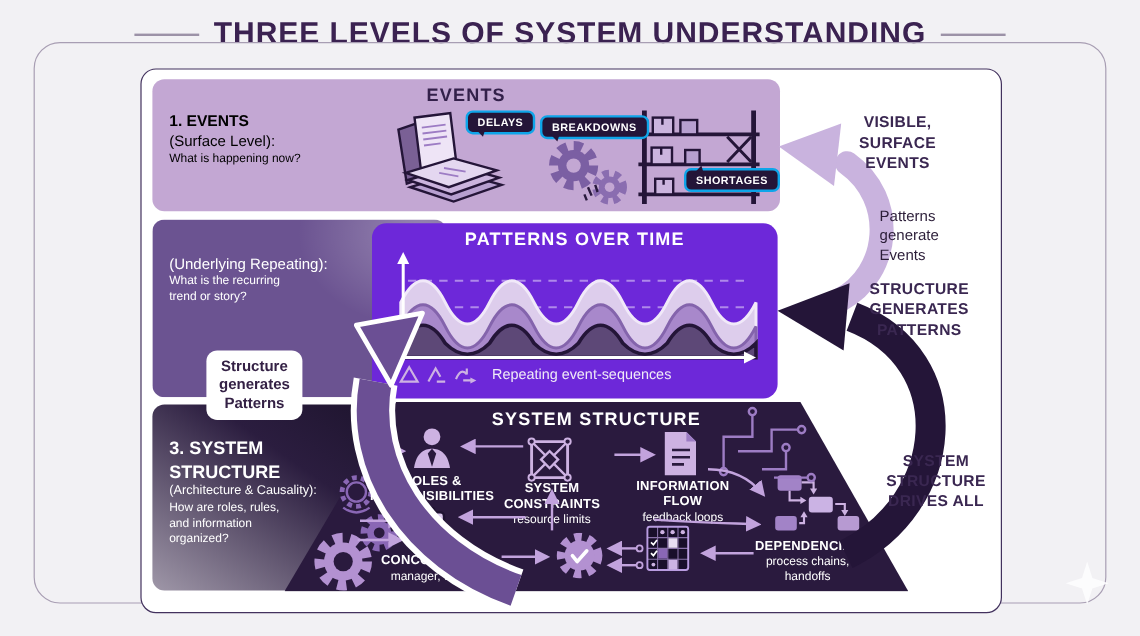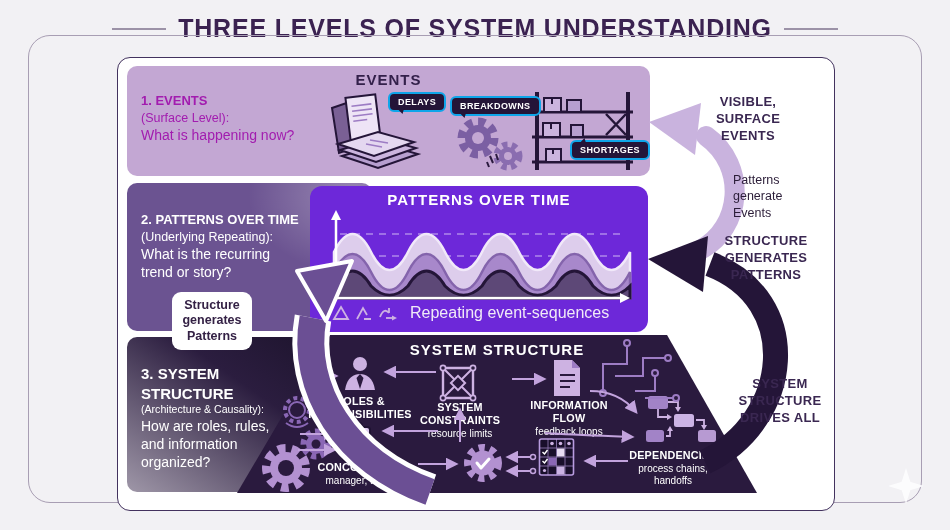--- a/index.html
+++ b/index.html
@@ -26,22 +26,22 @@
   .trapezoid{left:237px;top:335px;width:520px;height:158px;background:#2a1a3e;z-index:2;
      clip-path:polygon(17.9% 0,82.7% 0,100% 100%,0 100%);}
 
   .panel-heading{font-weight:bold;text-align:center;letter-spacing:1px;}
   .h-dark{color:#33204a;font-size:15px;}
   .h-light{color:#ffffff;font-size:15px;}
 
   .lvl-label{line-height:1.3;z-index:3;}
   .lvl-label .t{font-weight:bold;font-size:13px;}
   .lvl-label .s{font-size:12.5px;}
-  .lvl-label .q{font-size:14px;}
-  .ink-dark{color:#a21caf;}
+  .lvl-label .q{font-size:10px;}
+  .ink-dark{color:#000000;}
   .ink-white{color:#ffffff;}
 
   
   .badge{position:absolute;background:#241538;color:#fff;font-weight:bold;font-size:9px;letter-spacing:.4px;
      padding:3px 8px;border:2px solid #0ea5e9;border-radius:6px;z-index:4;white-space:nowrap;}
   .badge.tail-b::after{content:"";position:absolute;left:7px;bottom:-9px;width:0;height:0;
      border:5px solid transparent;border-top:8px solid #241538;transform:skewX(18deg);}
   .badge.tail-t::before{content:"";position:absolute;left:7px;top:-9px;width:0;height:0;
      border:5px solid transparent;border-bottom:8px solid #241538;transform:skewX(-18deg);}
 
@@ -54,21 +54,21 @@
   .node-label{z-index:3;text-align:center;color:#ffffff;line-height:1.22;}
   .node-label .nt{font-weight:bold;font-size:10.8px;letter-spacing:.2px;}
   .node-label .ns{font-size:10px;margin-top:1px;}
 
   
   .annot{z-index:6;line-height:1.3;}
   .annot-bold{font-weight:bold;font-size:13px;color:#3a2751;text-align:center;letter-spacing:.3px;}
   .annot-reg{font-size:12.5px;color:#2b1d38;}
 
   .caption-row{left:22px;top:118px;display:flex;align-items:center;gap:5px;z-index:4;}
-  .caption-text{color:#f0eaf7;font-size:16px;margin-left:7px;}
+  .caption-text{color:#f0eaf7;font-size:12px;margin-left:7px;}
 
   .sparkle{left:888px;top:468px;width:36px;height:36px;background:#fdfdfe;opacity:.9;z-index:7;
      clip-path:polygon(50% 0,62% 38%,100% 50%,62% 62%,50% 100%,38% 62%,0 50%,38% 38%);}
   .icon{z-index:3;}
 </style>
 </head>
 <body>
 
 <div id="stage">
 
@@ -126,21 +126,20 @@
     <rect x="16" y="59" width="15" height="13" fill="#cbb4de" stroke="#241538" stroke-width="2"></rect>
     <path d="M22,8 v6 M21,33 v6 M23,59 v5" stroke="#241538" stroke-width="2"></path>
   </svg>
 
   <div class="abs badge tail-b" style="left:388px;top:92px;">DELAYS</div>
   <div class="abs badge tail-b" style="left:450px;top:96px;">BREAKDOWNS</div>
   <div class="abs badge tail-t" style="left:570px;top:140px;">SHORTAGES</div>
 
   <div class="abs panel2l"></div>
   <div class="abs lvl-label ink-white" style="left:141px;top:212px;z-index:3;">
-    <div class="t">2. PATTERNS OVER TIME</div>
     <div class="s">(Underlying Repeating):</div>
     <div class="q pre">What is the recurring
 trend or story?</div>
   </div>
 
   <div class="abs chartbox">
     <div class="abs panel-heading h-light" style="left:0;top:5px;width:338px;">PATTERNS OVER TIME</div>
     <svg class="abs" style="left:0;top:0;" width="338" height="146" viewBox="0 0 338 146">
       <path d="M30,48 H314 M30,70 H314 M30,102 H314" stroke="rgba(255,255,255,.45)" stroke-width="1.6" stroke-dasharray="7 6" fill="none"></path>
       <path d="M24,66 c12,-24 25,-24 37,0 c12,24 25,24 37,0 c12,-24 25,-24 37,0 c12,24 25,24 37,0 c12,-24 25,-24 37,0 c12,24 25,24 37,0 c12,-24 25,-24 37,0 c12,24 25,24 37,0 L320,112 L24,112 Z" fill="#ddcdec" stroke="#f1e9f9" stroke-width="2.5"></path>

